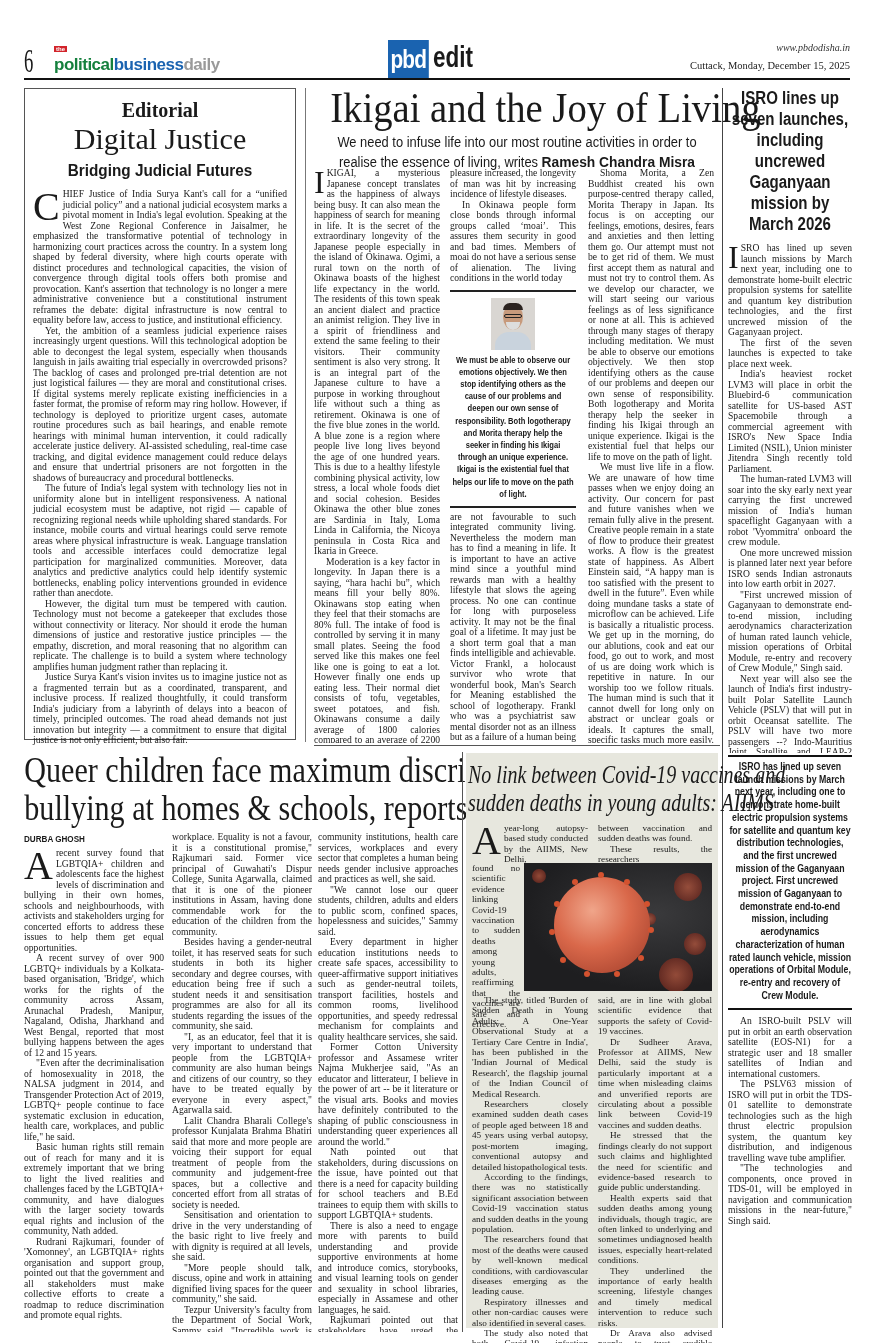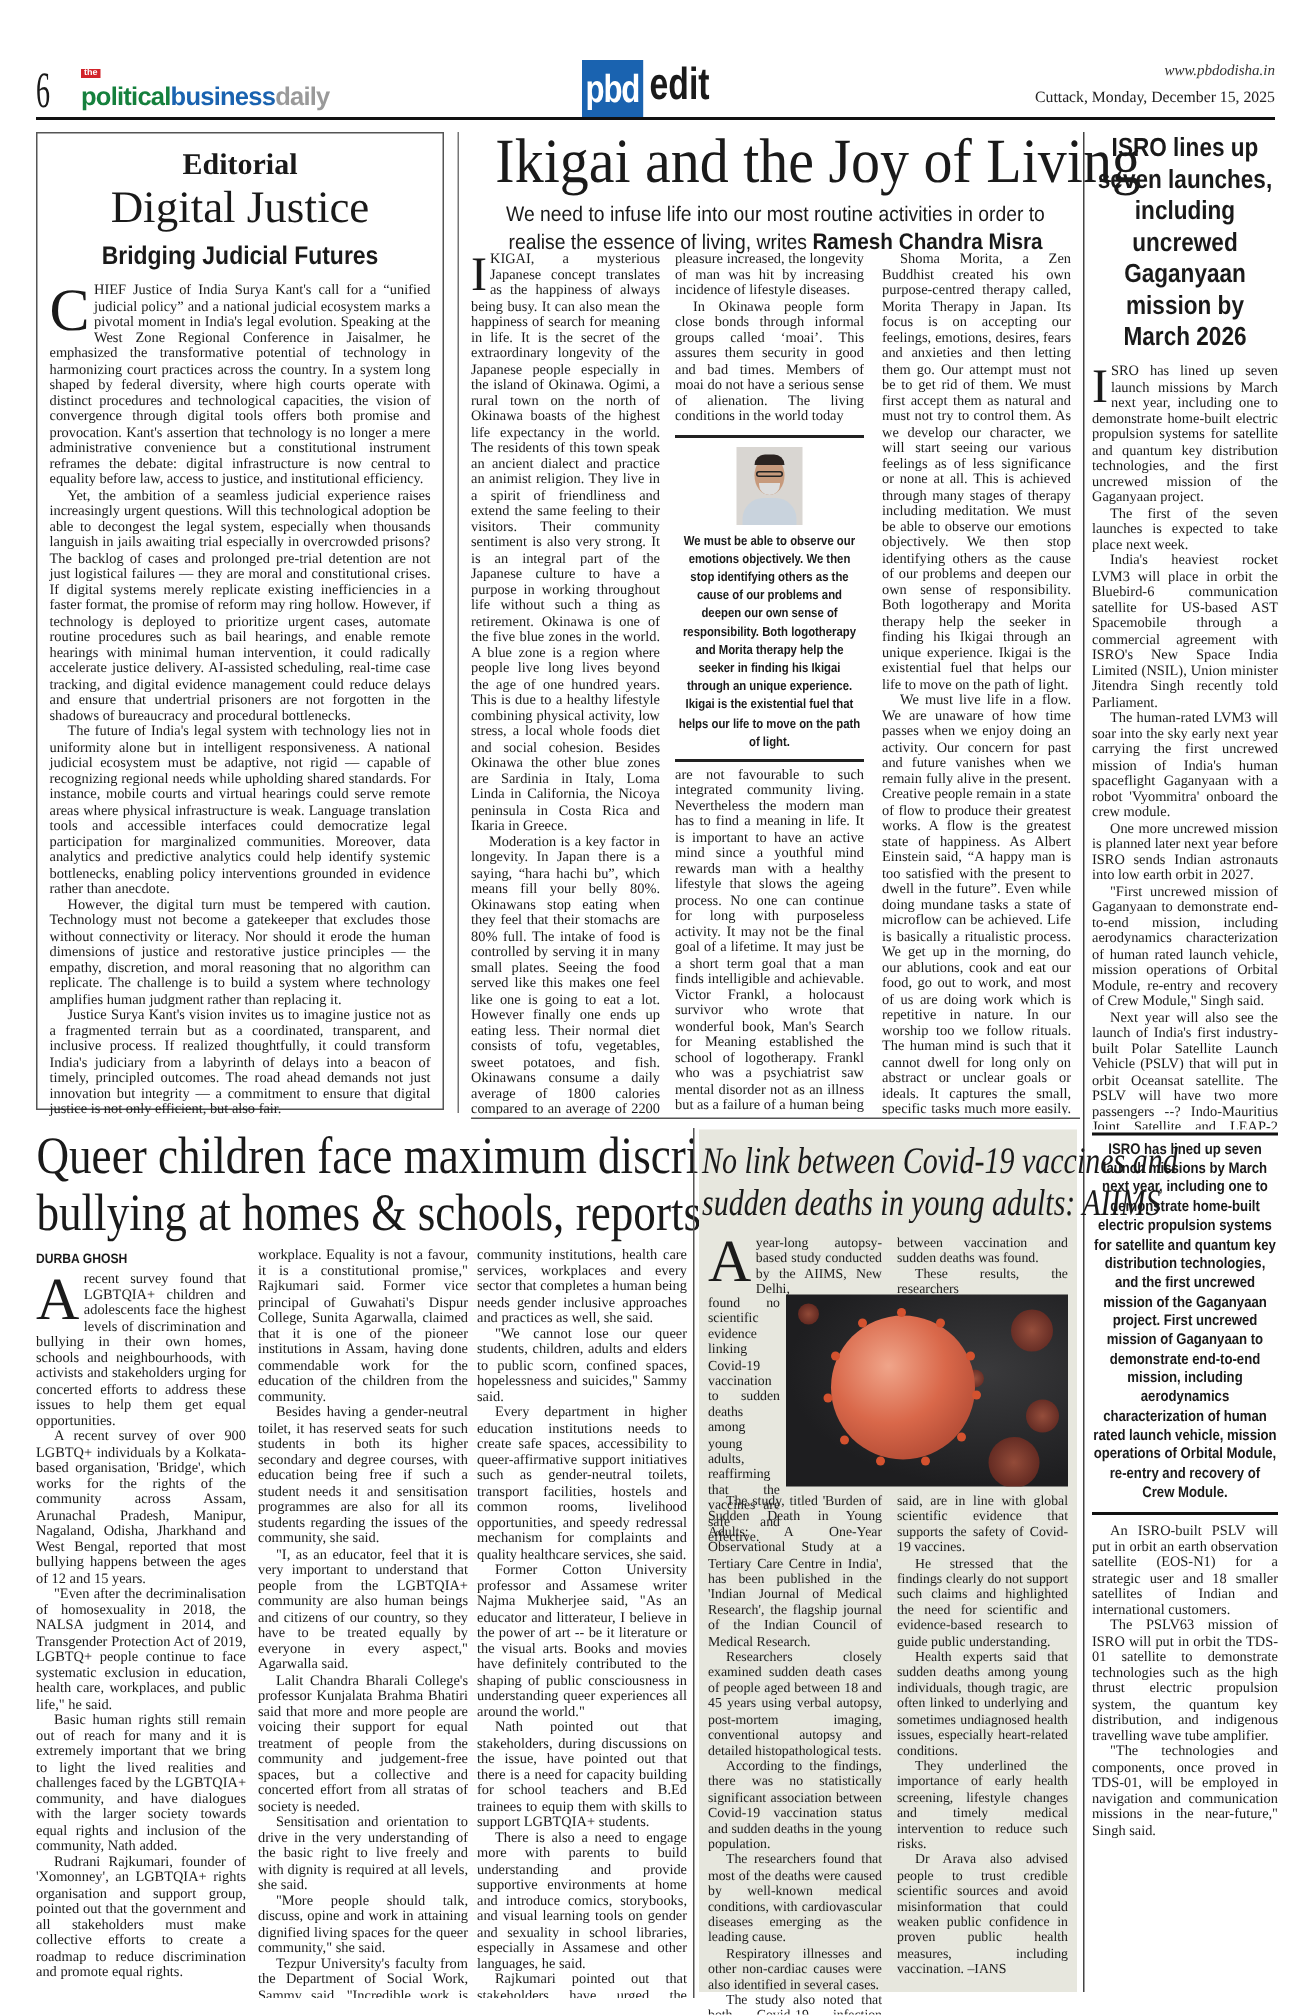--- a/index.html
+++ b/index.html
@@ -266,19 +266,20 @@
     <div id="cv-bot-left" class="body-text cv">
       <p>The study, titled 'Burden of Sudden Death in Young Adults: A One-Year Observational Study at a Tertiary Care Centre in India', has been published in the 'Indian Journal of Medical Research', the flagship journal of the Indian Council of Medical Research.</p>
       <p>Researchers closely examined sudden death cases of people aged between 18 and 45 years using verbal autopsy, post-mortem imaging, conventional autopsy and detailed histopathological tests.</p>
       <p>According to the findings, there was no statistically significant association between Covid-19 vaccination status and sudden deaths in the young population.</p>
       <p>The researchers found that most of the deaths were caused by well-known medical conditions, with cardiovascular diseases emerging as the leading cause.</p>
       <p>Respiratory illnesses and other non-cardiac causes were also identified in several cases.</p>
       <p>The study also noted that both Covid-19 infection history and vaccination status were similar across younger and older age groups, and no causal link</p>
     </div>
     <div id="cv-bot-right" class="body-text cv">
       <p class="first">said, are in line with global scientific evidence that supports the safety of Covid-19 vaccines.</p>
+      <p>Dr Sudheer Arava, Professor at AIIMS, New Delhi, said the study is particularly important at a time when misleading claims and unverified reports are circulating about a possible link between Covid-19 vaccines and sudden deaths.</p>
       <p>He stressed that the findings clearly do not support such claims and highlighted the need for scientific and evidence-based research to guide public understanding.</p>
       <p>Health experts said that sudden deaths among young individuals, though tragic, are often linked to underlying and sometimes undiagnosed health issues, especially heart-related conditions.</p>
       <p>They underlined the importance of early health screening, lifestyle changes and timely medical intervention to reduce such risks.</p>
       <p>Dr Arava also advised people to trust credible scientific sources and avoid misinformation that could weaken public confidence in proven public health measures, including vaccination. –IANS</p>
     </div>
   </div>
 </div>
 
 </body></html>

